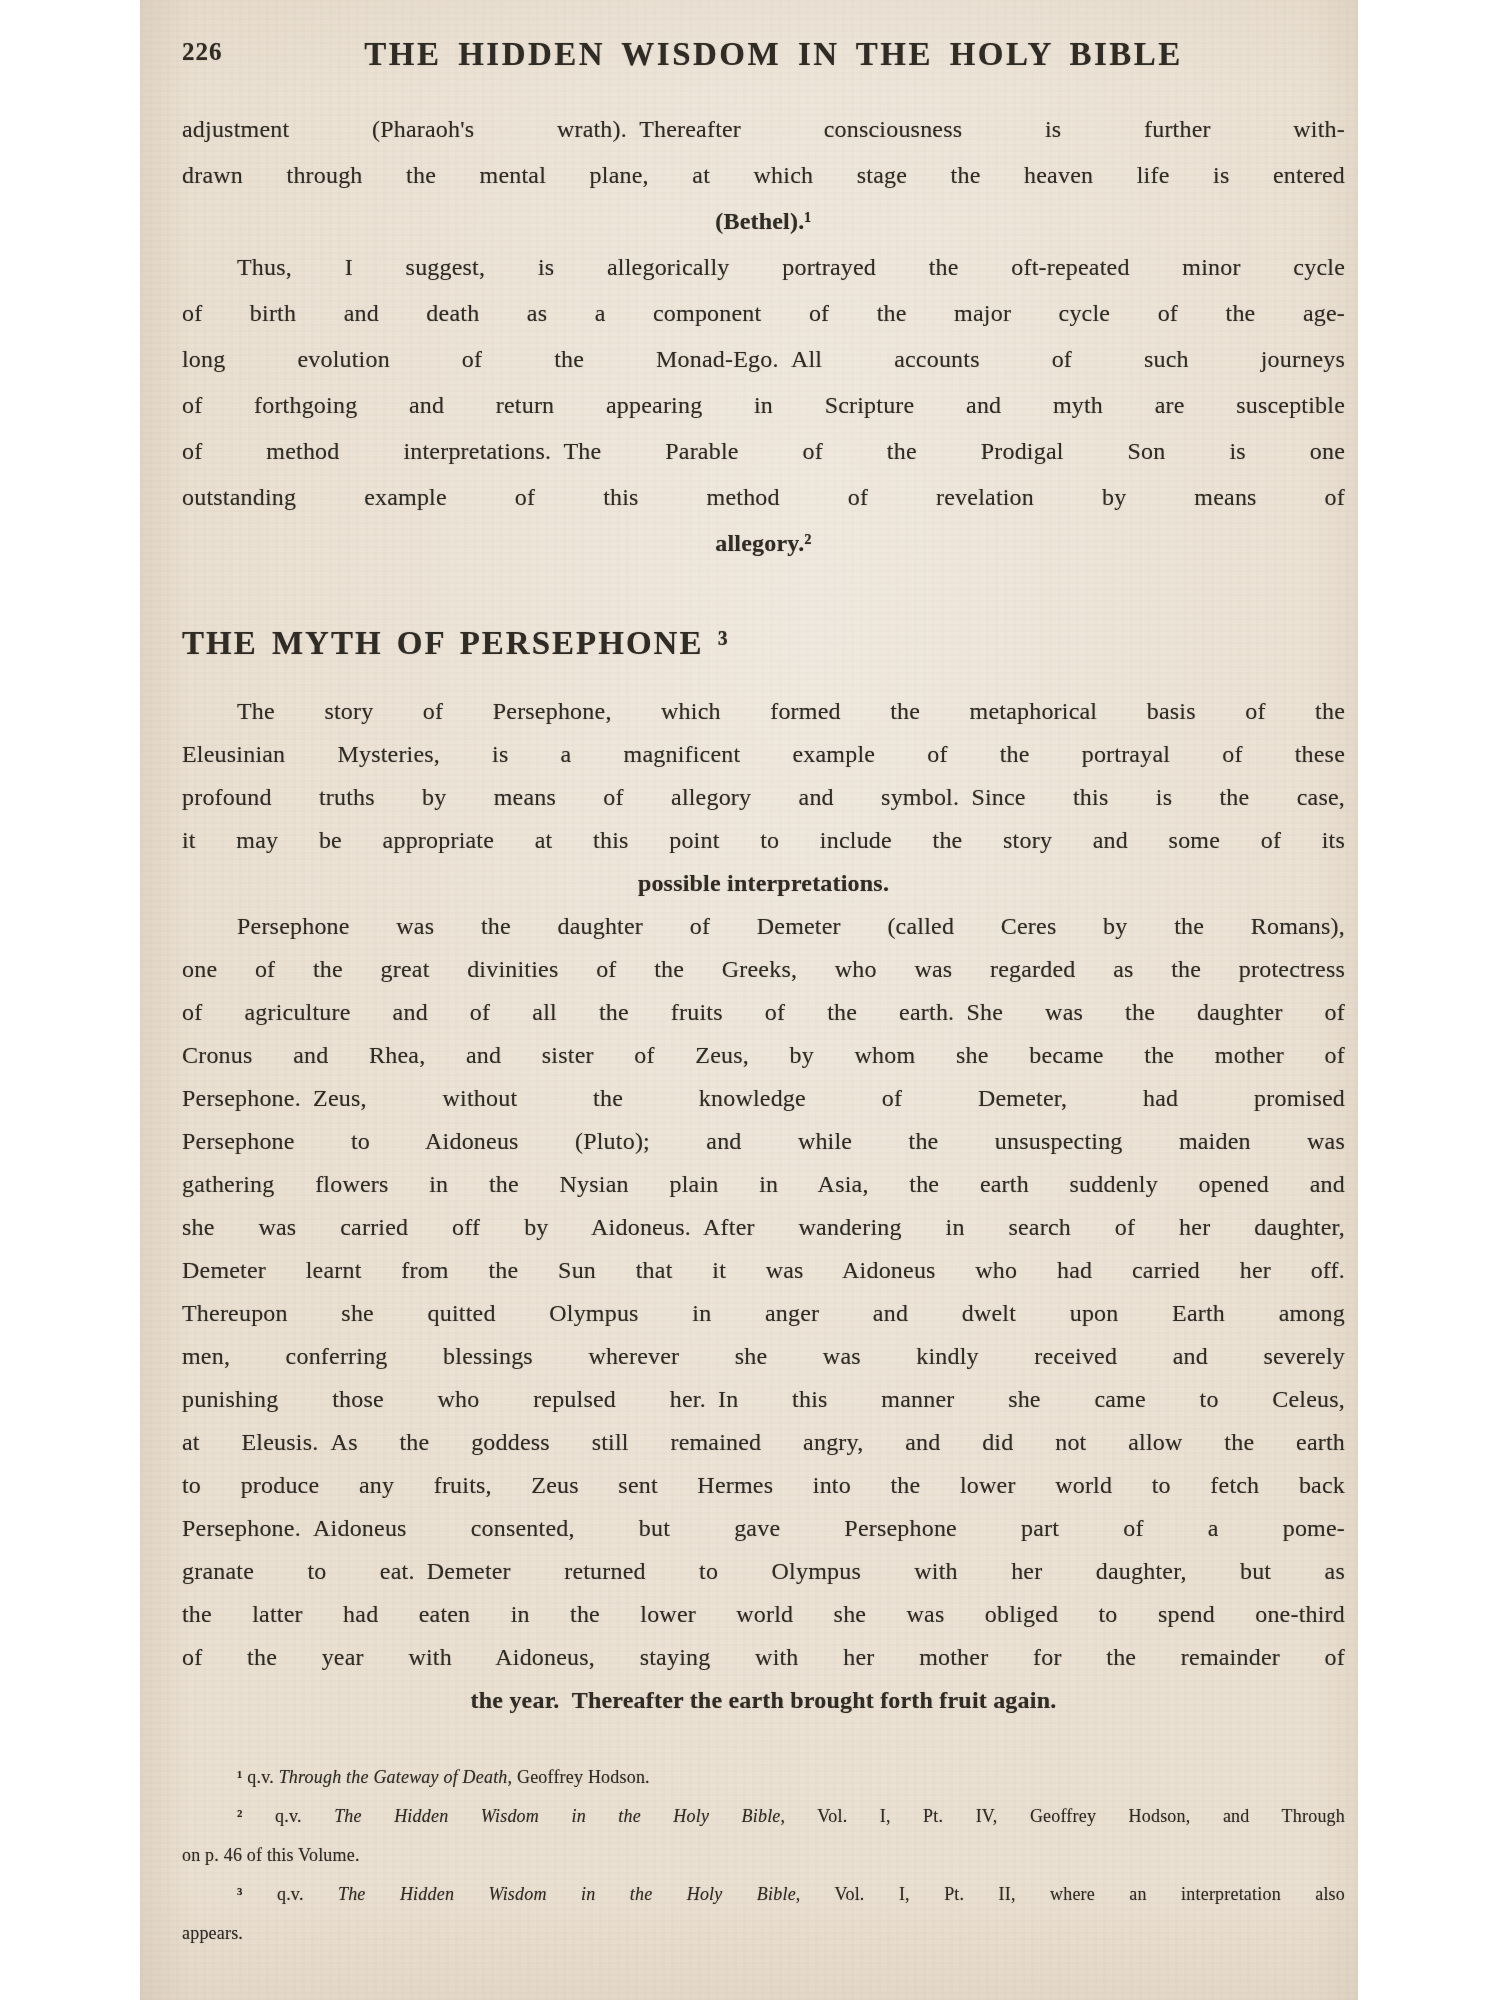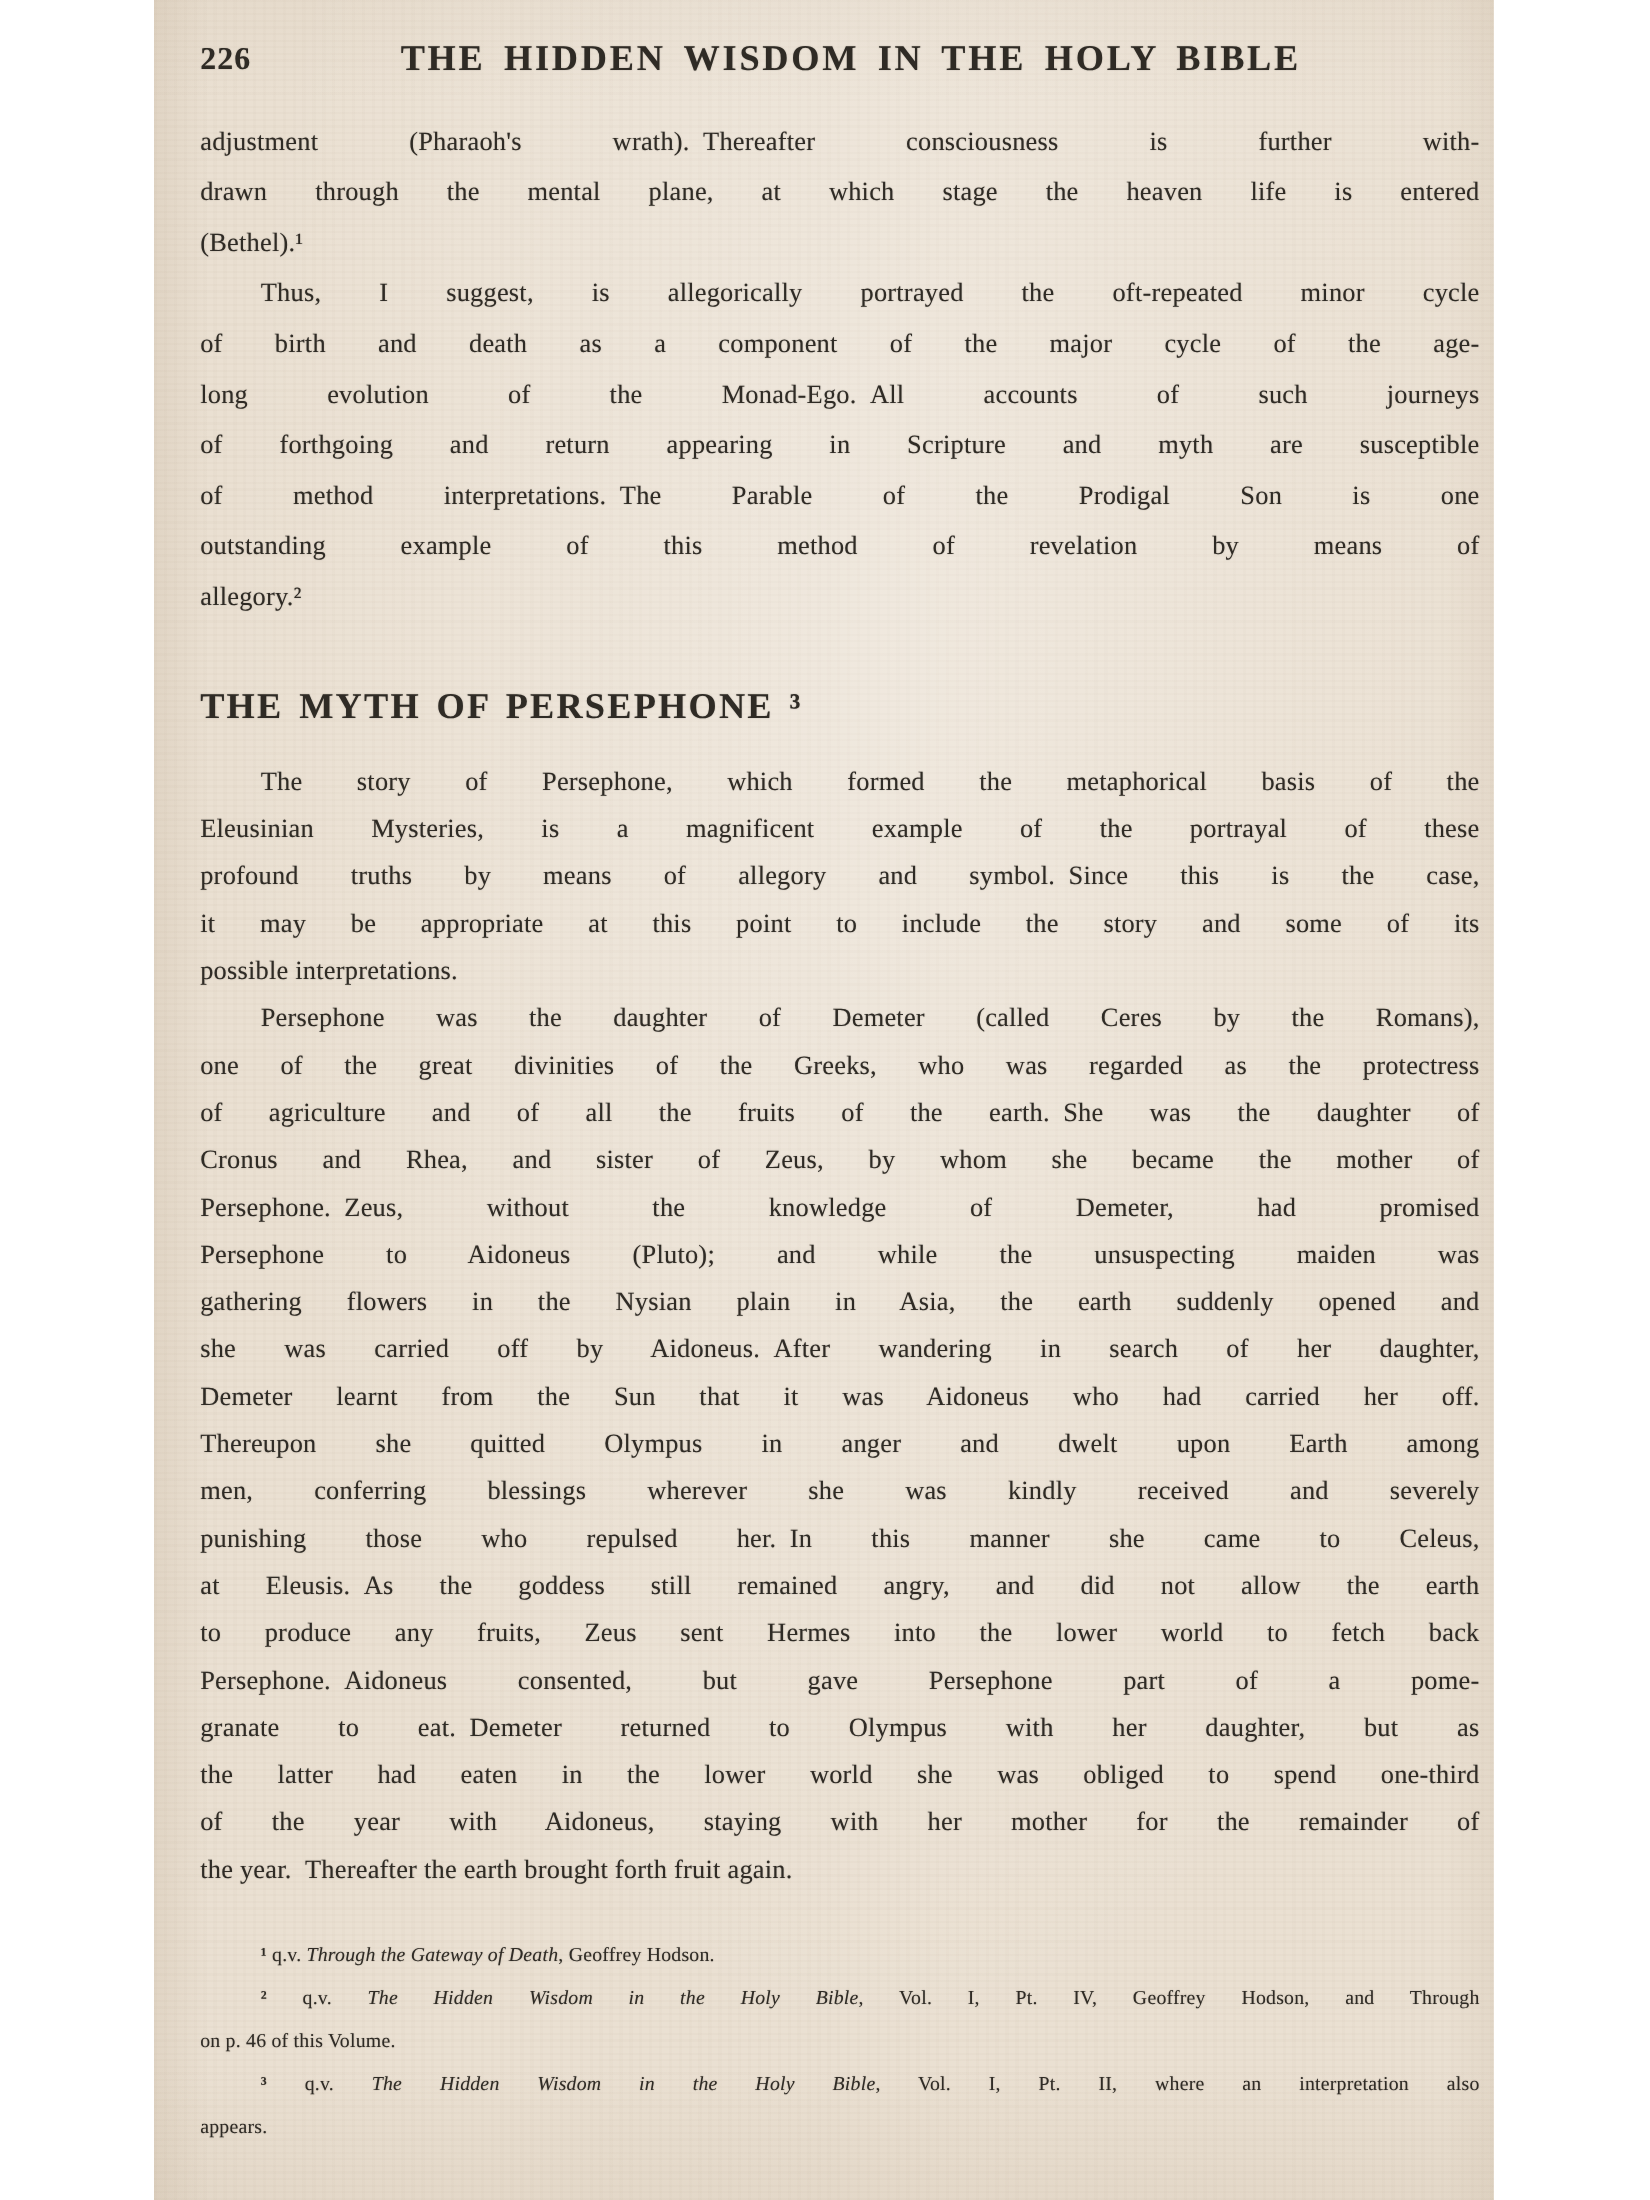--- a/index.html
+++ b/index.html
@@ -19,33 +19,33 @@
       linear-gradient(180deg, rgba(210,195,175,0.18), rgba(210,195,175,0) 90px),
       linear-gradient(0deg, rgba(190,170,145,0.15), rgba(190,170,145,0) 120px),
       repeating-linear-gradient(0deg, rgba(165,145,120,0.045) 0 2px, rgba(0,0,0,0) 2px 6px),
       repeating-linear-gradient(90deg, rgba(165,145,120,0.035) 0 3px, rgba(0,0,0,0) 3px 9px);
     color: #2f2b25;
     text-shadow: 0 0 1.2px rgba(47,43,37,0.38);
   }
   .header { position: relative; height: 44px; }
   .pagenum {
     position: absolute; left: 0; top: 2px;
-    font-size: 29px; font-weight: bold; letter-spacing: 1px;
+    font-size: 25px; font-weight: bold; letter-spacing: 1px;
   }
   .runtitle {
     display: block; text-align: center; padding: 0 60px 0 80px;
     font-size: 33px; font-weight: bold; letter-spacing: 2.5px; word-spacing: 6px;
     white-space: nowrap;
   }
   .bodytext { font-size: 24px; letter-spacing: 0.2px; }
   .b1 { line-height: 46px; }
   .b2 { line-height: 43px; }
   .first-block { margin-top: 26px; }
   .jline { text-align: justify; text-align-last: justify; }
-  .lline { text-align: left; }
+  .lline { text-align: center; font-weight: bold; }
   .ind { text-indent: 55px; }
   .heading {
     margin: 56px 0 26px 0; font-size: 33px; font-weight: bold;
     letter-spacing: 2px; word-spacing: 4px; line-height: 42px;
   }
   .footnotes { margin-top: 36px; font-size: 18px; line-height: 39px; letter-spacing: 0.2px; }
   .fnline { text-align: left; }
   .jfn { text-align: justify; text-align-last: justify; }
   .it { font-style: italic; }
   .fnm { font-weight: bold; }

